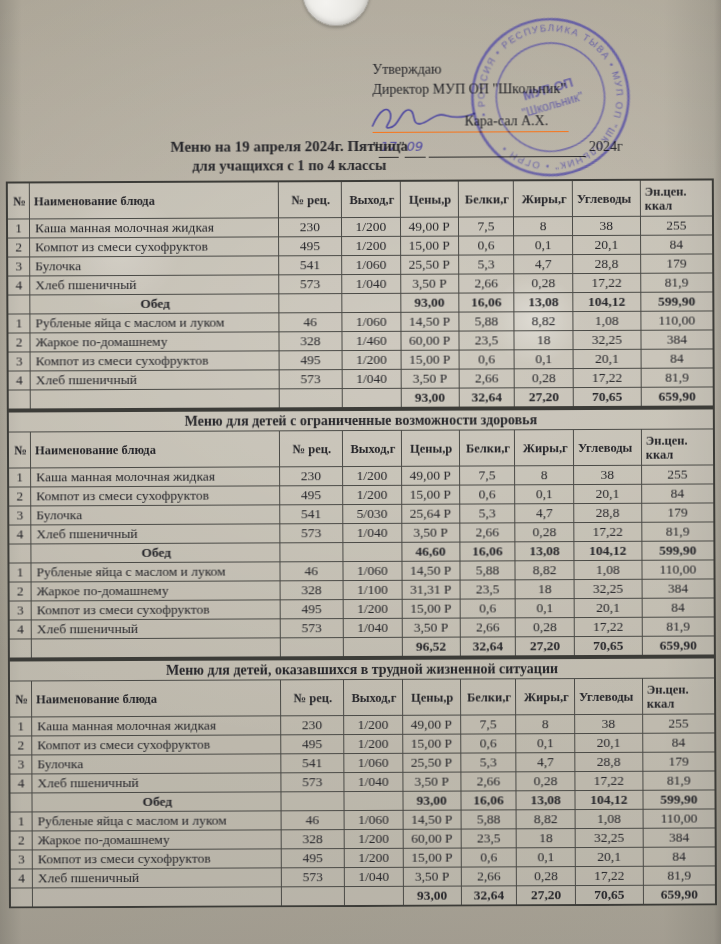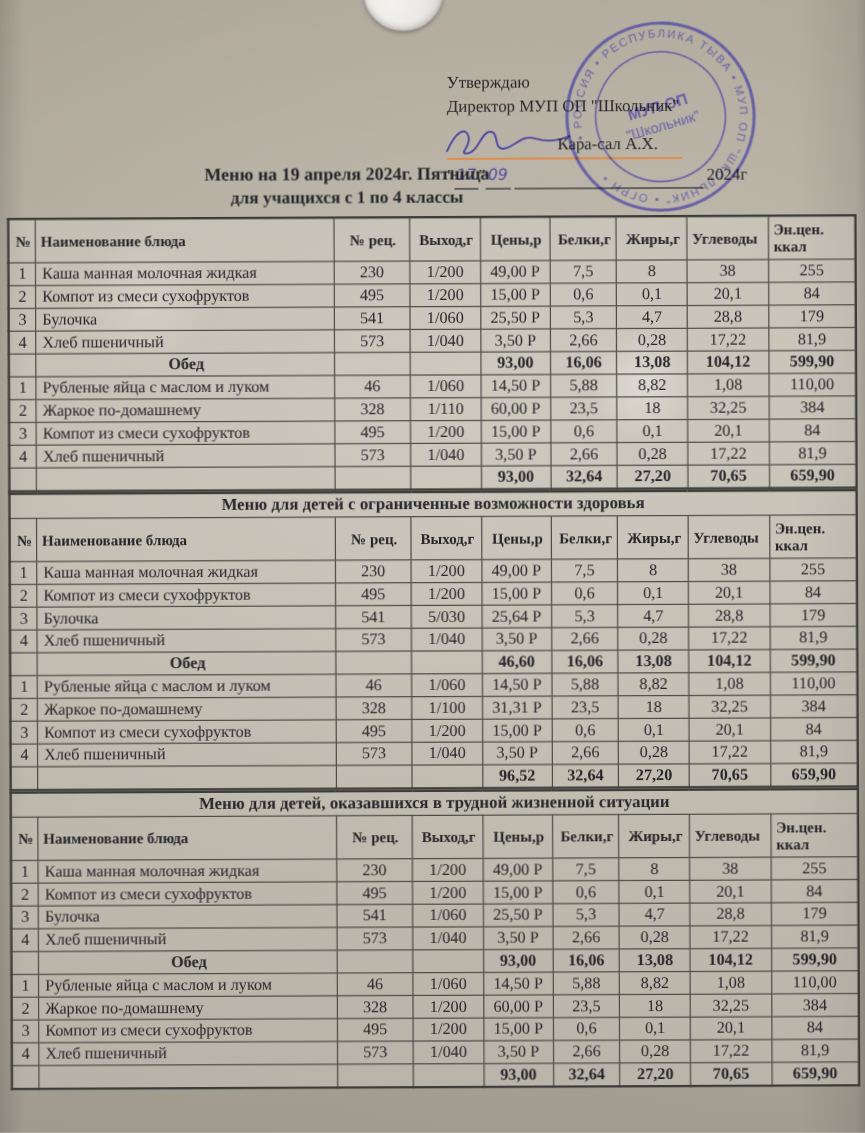--- a/index.html
+++ b/index.html
@@ -199,21 +199,21 @@
             <td class="col-price">14,50 Р</td>
             <td class="col-protein">5,88</td>
             <td class="col-fat">8,82</td>
             <td class="col-carbs">1,08</td>
             <td class="col-kcal">110,00</td>
           </tr>
           <tr>
             <td class="col-num">2</td>
             <td class="col-name">Жаркое по-домашнему</td>
             <td class="col-rec">328</td>
-            <td class="col-portion">1/110</td>
+            <td class="col-portion">1/460</td>
             <td class="col-price">60,00 Р</td>
             <td class="col-protein">23,5</td>
             <td class="col-fat">18</td>
             <td class="col-carbs">32,25</td>
             <td class="col-kcal">384</td>
           </tr>
           <tr>
             <td class="col-num">3</td>
             <td class="col-name">Компот из смеси сухофруктов</td>
             <td class="col-rec">495</td>

